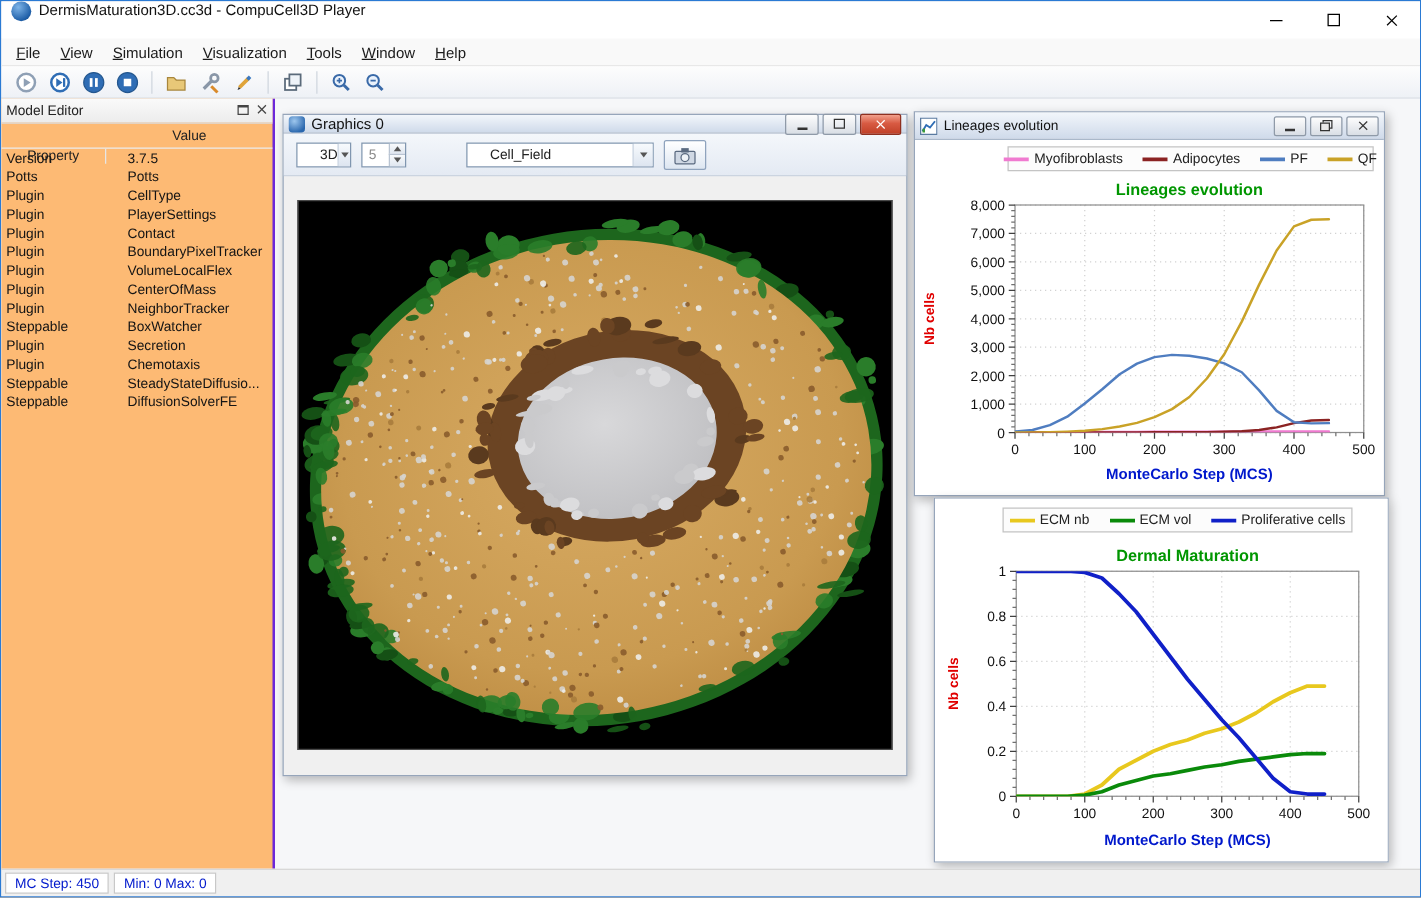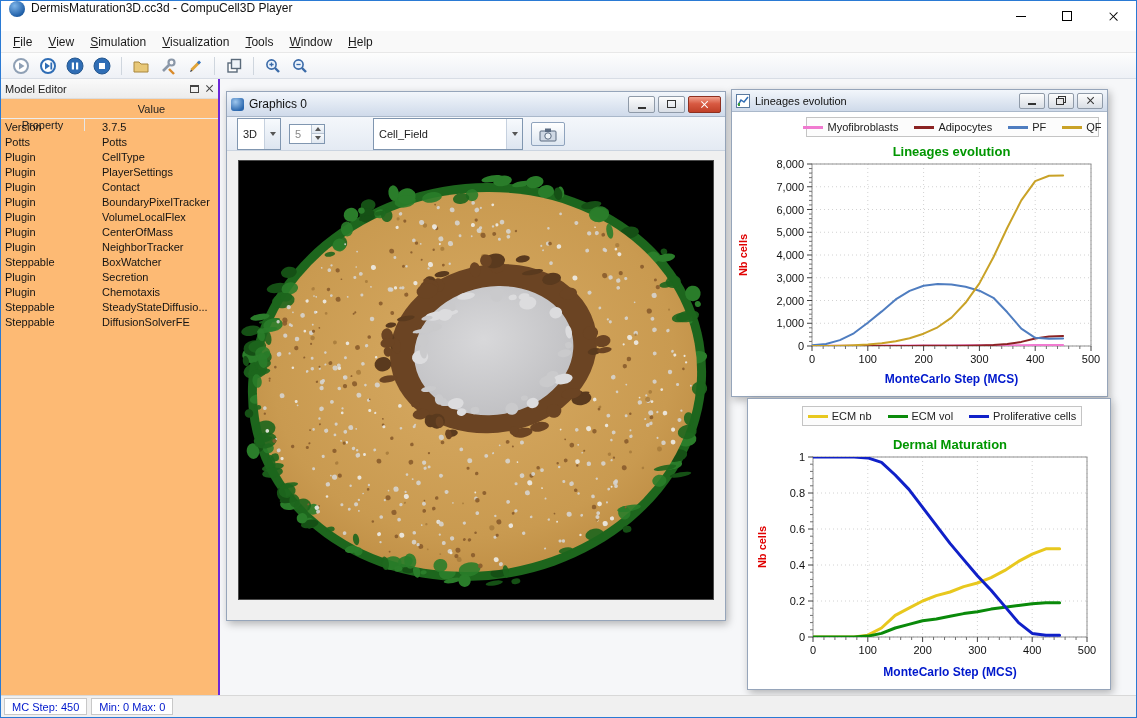--- a/index.html
+++ b/index.html
@@ -63,27 +63,27 @@
   .g-restore{position:relative;width:10px;height:9px;}
   .g-restore::before{content:"";position:absolute;right:0;top:0;width:6px;height:5px;border:1px solid #333;}
   .g-restore::after{content:"";position:absolute;left:0;bottom:0;width:6px;height:5px;border:1px solid #333;background:#e8e8e8;}
   .g-x{position:relative;width:9px;height:9px;}
   .g-x::before,.g-x::after{content:"";position:absolute;left:4px;top:0;width:1.4px;height:9px;background:#333;}
   .g-x::before{transform:rotate(45deg);} .g-x::after{transform:rotate(-45deg);}
   .g-x.white::before,.g-x.white::after{background:#fff;}
 
   
   .gwin{left:225px;top:12px;width:500px;height:530px;}
-  .gwin .sub-title{height:25px;}
+  .gwin .sub-title{height:15px;}
   .gwin-icon{width:13px;height:13px;margin-right:5px;border-radius:3px;
              background:radial-gradient(circle at 35% 30%, #9ec7ee, #2a67ae 75%);}
   .gtb{height:34px;display:flex;align-items:center;gap:8px;padding:0 10px;
        background:linear-gradient(#f4f7fb,#e4eaf3);border-bottom:1px solid #cbd4e0;}
-  .combo{height:32px;background:#fff;border:1px solid #8096b0;display:flex;align-items:center;
-         font-size:11px;color:#222;padding-left:5px;text-align:center;}
+  .combo{height:20px;background:#fff;border:1px solid #8096b0;display:flex;align-items:center;
+         font-size:11px;color:#222;padding-left:18px;text-align:center;}
   .combo .arrow-zone{margin-left:auto;width:16px;height:100%;display:flex;align-items:center;justify-content:center;
          border-left:1px solid #c6d1df;background:linear-gradient(#f7fafd,#dde5f0);}
   .tri-down{width:0;height:0;border-left:3.5px solid transparent;border-right:3.5px solid transparent;border-top:4.5px solid #555;}
   .tri-up{width:0;height:0;border-left:3.5px solid transparent;border-right:3.5px solid transparent;border-bottom:4.5px solid #555;}
   .w44{width:44px;} .w150{width:150px;margin-left:40px;}
   .spin{width:36px;height:20px;background:#fff;border:1px solid #8096b0;display:flex;}
   .spin .val{flex:1;display:flex;align-items:center;padding-left:5px;font-size:11px;color:#888;}
   .spin .btns{width:13px;display:flex;flex-direction:column;}
   .spin .sb{flex:1;display:flex;align-items:center;justify-content:center;
             background:linear-gradient(#f8fafc,#e0e7f0);border-left:1px solid #b9c4d2;}

